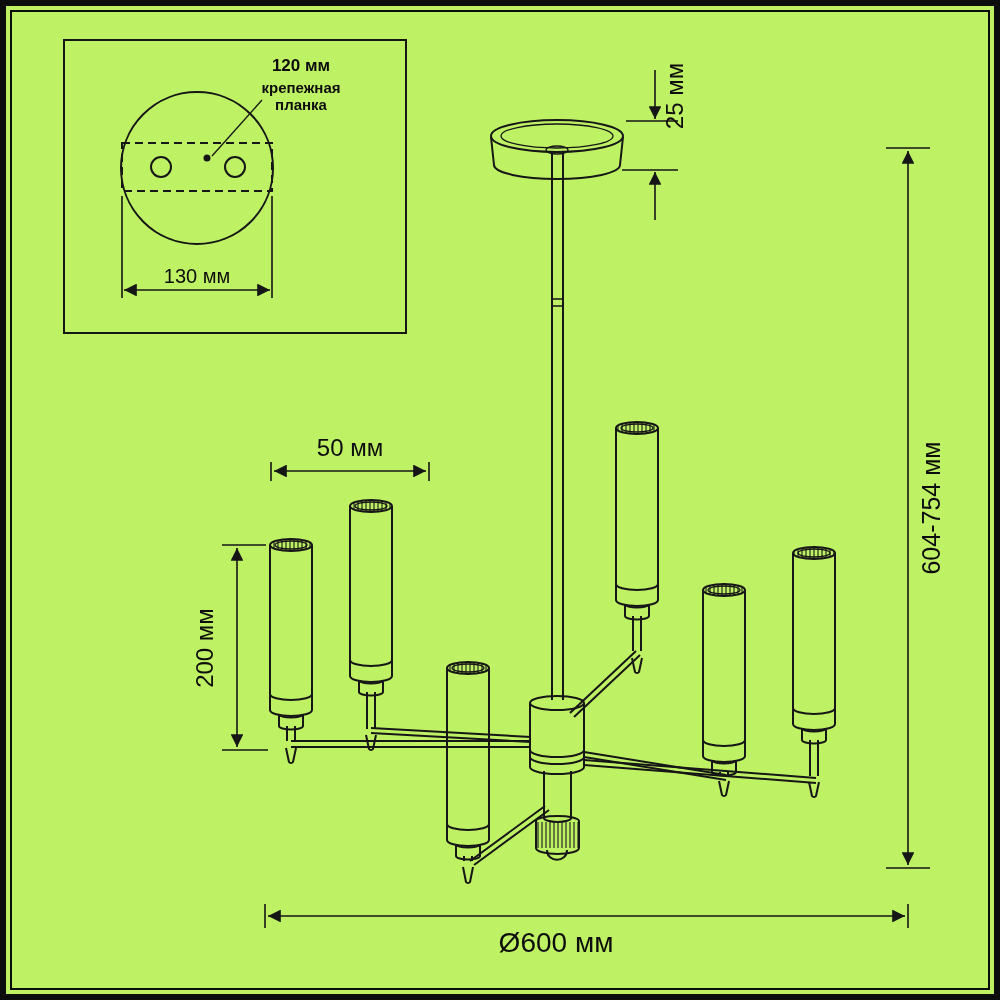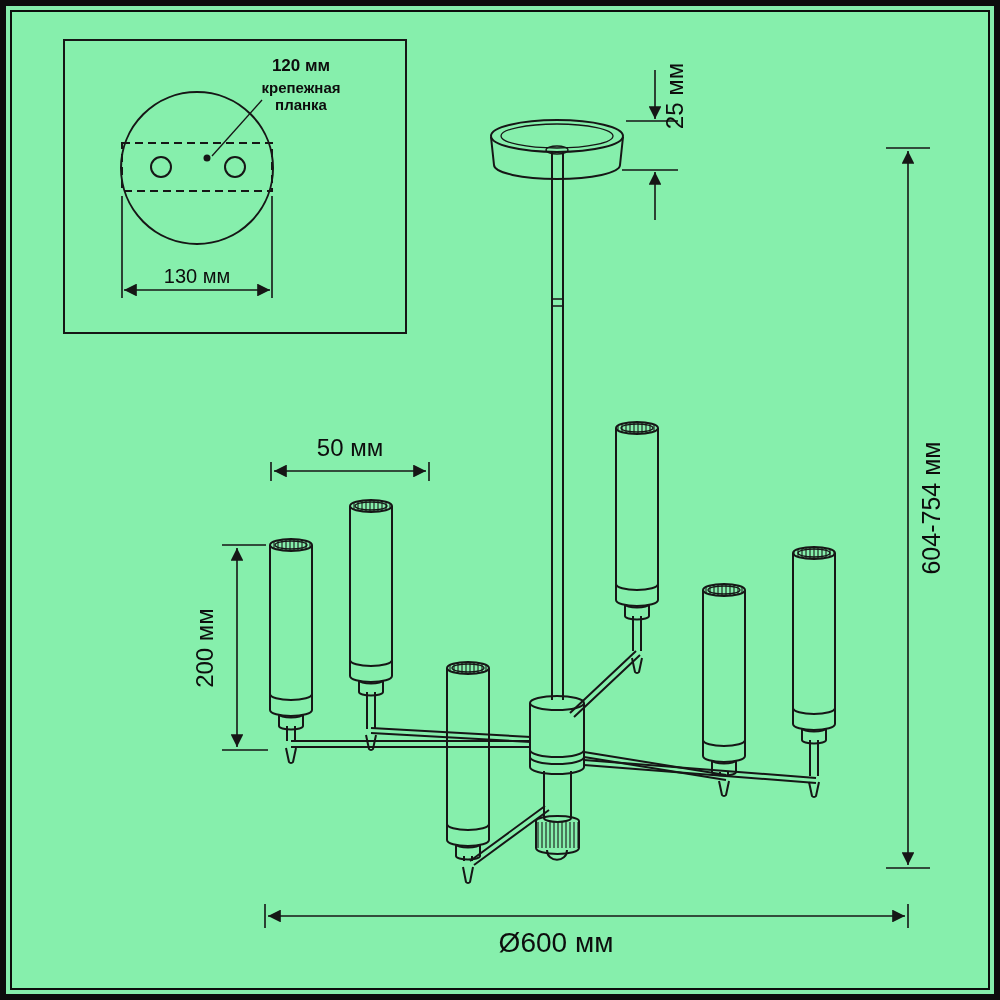--- a/index.html
+++ b/index.html
@@ -1,16 +1,16 @@
 <!DOCTYPE html>
 <html><head>
 <meta charset="utf-8">
 <style>
   html,body{margin:0;padding:0;background:#ffffff;}
-  .stage{position:relative;width:1000px;height:1000px;background:#86efac;overflow:hidden;
+  .stage{position:relative;width:1000px;height:1000px;background:#bef264;overflow:hidden;
          font-family:"Liberation Sans","DejaVu Sans",sans-serif;}
   .frame-outer{position:absolute;inset:0;border:6px solid #0d0d0d;box-sizing:border-box;pointer-events:none;}
   .frame-inner{position:absolute;inset:10px;border:2px solid #0d0d0d;box-sizing:border-box;pointer-events:none;}
   svg{position:absolute;left:0;top:0;}
   .ln{stroke:#161616;stroke-width:2;fill:none;}
   .ln-thin{stroke:#161616;stroke-width:1.3;fill:none;}
   .dim{stroke:#161616;stroke-width:1.6;fill:none;}
   .dash{stroke-dasharray:8 5;}
   .dot{fill:#161616;stroke:none;}
   .hatchfill{fill:url(#hatch);stroke:#161616;stroke-width:2;}

